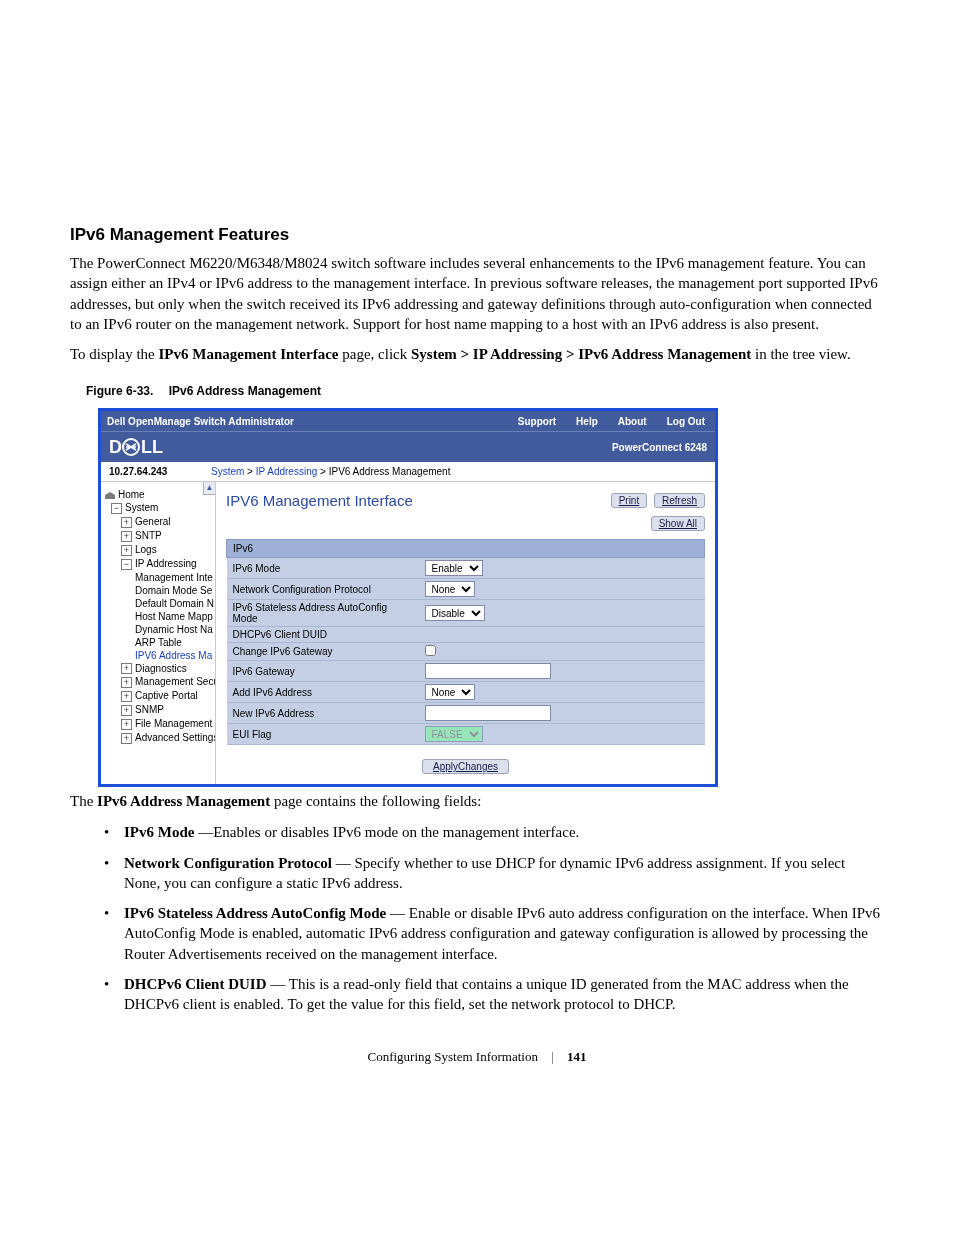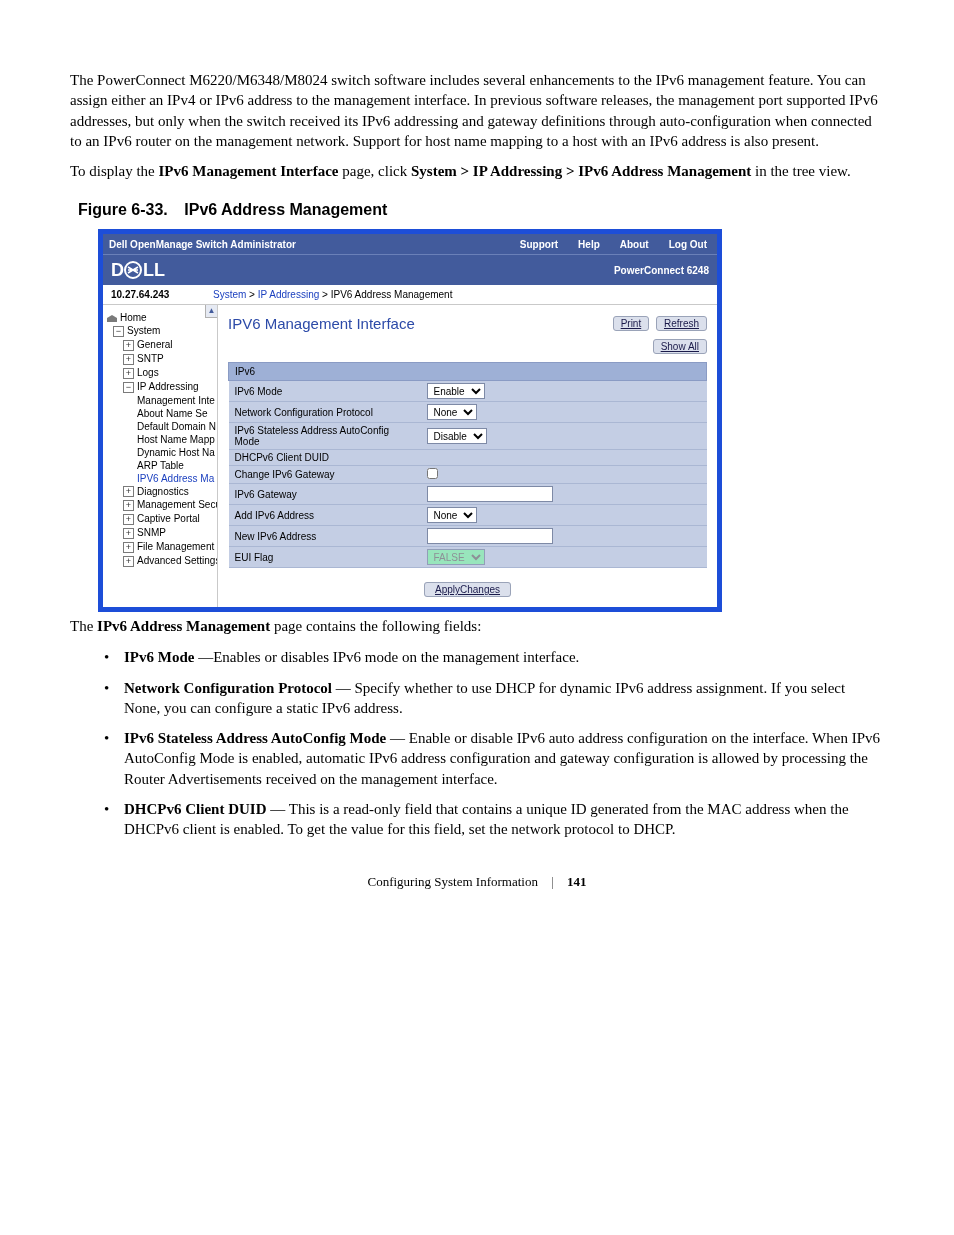--- a/index.html
+++ b/index.html
@@ -21,42 +21,42 @@
     margin: 155px 0 8px 0;
   }
   p.body {
     font-size: 15px;
     line-height: 1.35;
     margin: 0 0 10px 0;
   }
   .fig-caption {
     font-family: Arial, Helvetica, sans-serif;
     font-weight: 700;
-    font-size: 16px;
-    margin: 20px 0 10px 8px;
+    font-size: 12px;
+    margin: 20px 0 10px 16px;
   }
   .fig-caption .fig-title { margin-left: 12px; }
 
   
   .footer {
     text-align: center;
     font-size: 13px;
     margin-top: 35px;
   }
   .footer .sep { margin: 0 10px; color:#555;}
   .footer .pagenum { font-weight: 700; }
 
   
   b { font-weight: 700; }
 
   
   .app {
     width: 614px;
     margin: 0 0 6px 28px;
-    border: 5px solid #1d4ed8;
+    border: 3px solid #1d4ed8;
     font-family: Verdana, Arial, sans-serif;
     font-size: 10px;
     background: #fff;
     position: relative;
   }
   .app-titlebar {
     background: #425b9c;
     color: #fff;
     height: 20px;
     display: flex;
@@ -192,20 +192,21 @@
   }
   ul.fields>li::before{
     content:"•"; position:absolute; left:0; top:0;
   }
 </style>
 </head>
 <body>
 
 <div class="page">
 
+  <h2 class="sec-heading">IPv6 Management Features</h2>
 
   <p class="body">The PowerConnect M6220/M6348/M8024 switch software includes several enhancements to the IPv6 management feature. You can assign either an IPv4 or IPv6 address to the management interface. In previous software releases, the management port supported IPv6 addresses, but only when the switch received its IPv6 addressing and gateway definitions through auto-configuration when connected to an IPv6 router on the management network. Support for host name mapping to a host with an IPv6 address is also present.</p>
 
   <p class="body">
     <span>To display the </span><b>IPv6 Management Interface</b><span> page, click </span><b>System &gt; IP Addressing &gt; IPv6 Address Management</b><span> in the tree view.</span>
   </p>
 
   <div class="fig-caption">
     <span>Figure 6-33.</span>
     <span class="fig-title">IPv6 Address Management</span>
@@ -246,21 +247,21 @@
       <div class="sidebar">
         <div class="scroll-top-btn">▲</div>
         <ul class="tree">
           <li class="home"><a>Home</a></li>
           <li class="lvl1"><span class="node-icon">−</span><a>System</a></li>
           <li class="lvl2"><span class="node-icon">+</span><a>General</a></li>
           <li class="lvl2"><span class="node-icon">+</span><a>SNTP</a></li>
           <li class="lvl2"><span class="node-icon">+</span><a>Logs</a></li>
           <li class="lvl2"><span class="node-icon">−</span><a>IP Addressing</a></li>
           <li class="lvl3"><a>Management Inte</a></li>
-          <li class="lvl3"><a>About Name Se</a></li>
+          <li class="lvl3"><a>Domain Mode Se</a></li>
           <li class="lvl3"><a>Default Domain N</a></li>
           <li class="lvl3"><a>Host Name Mapp</a></li>
           <li class="lvl3"><a>Dynamic Host Na</a></li>
           <li class="lvl3"><a>ARP Table</a></li>
           <li class="lvl3"><a class="sel">IPV6 Address Ma</a></li>
           <li class="lvl2"><span class="node-icon">+</span><a>Diagnostics</a></li>
           <li class="lvl2"><span class="node-icon">+</span><a>Management Secur</a></li>
           <li class="lvl2"><span class="node-icon">+</span><a>Captive Portal</a></li>
           <li class="lvl2"><span class="node-icon">+</span><a>SNMP</a></li>
           <li class="lvl2"><span class="node-icon">+</span><a>File Management</a></li>

